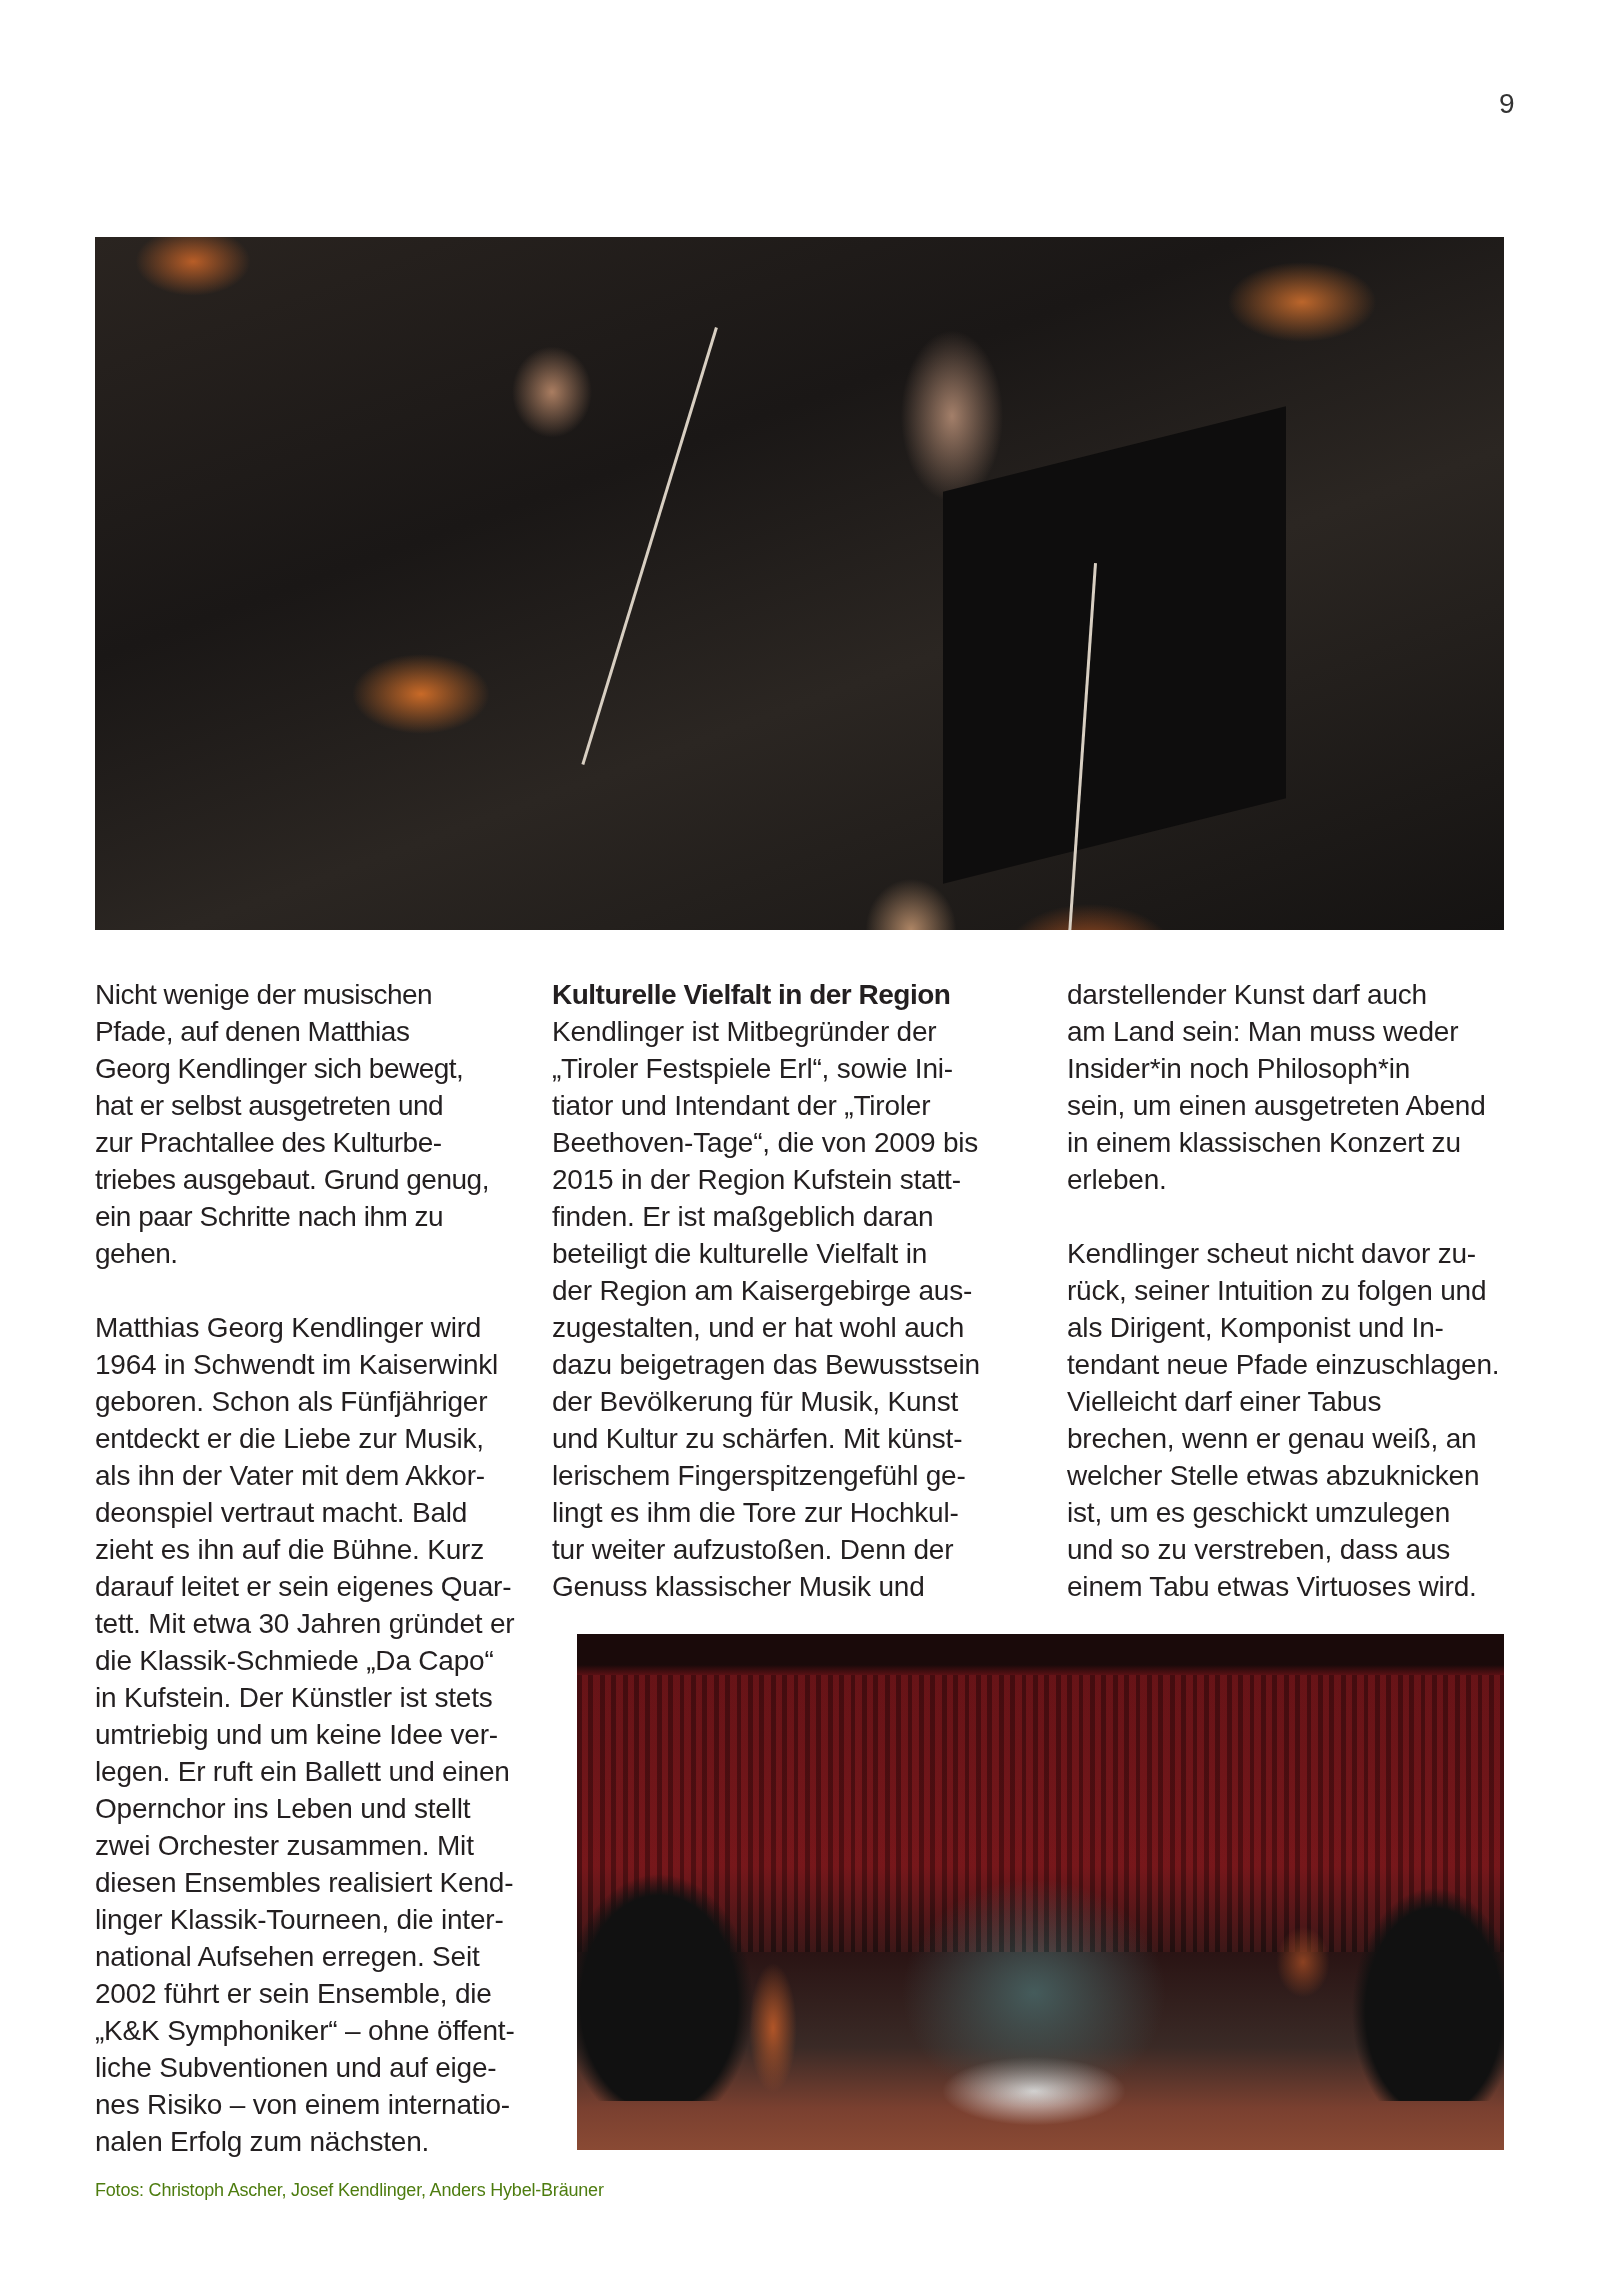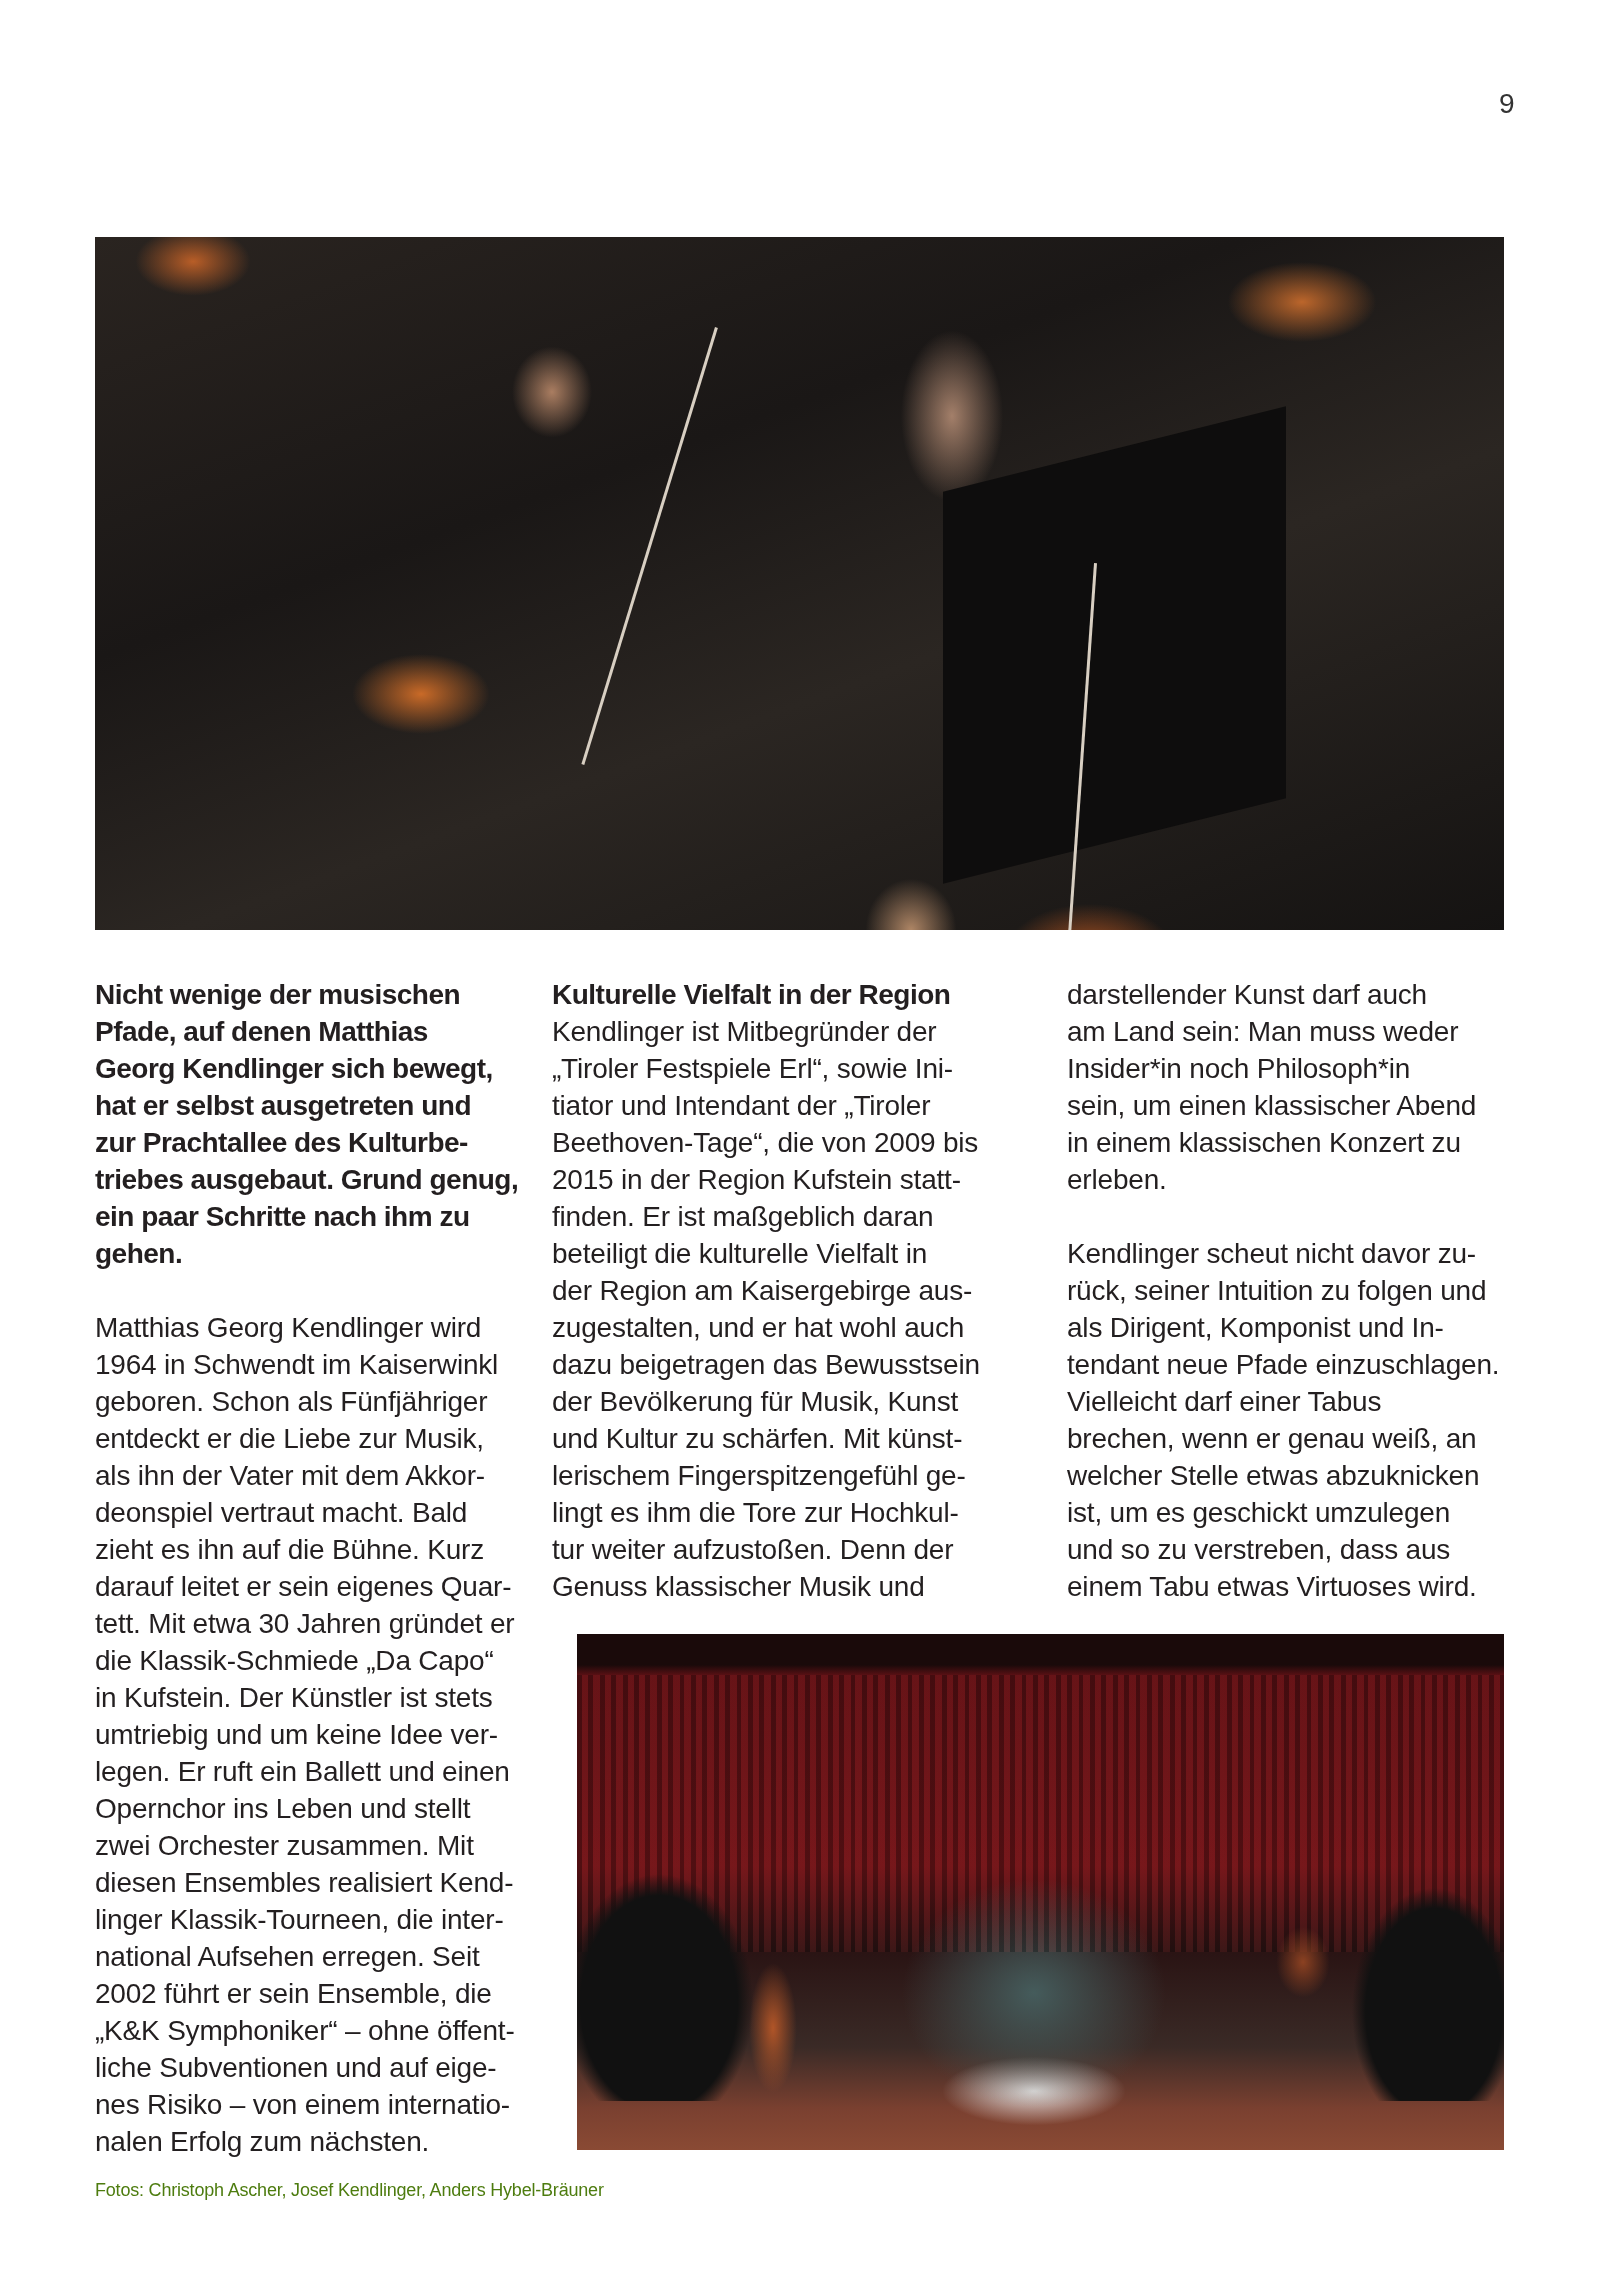--- a/index.html
+++ b/index.html
@@ -53,21 +53,21 @@
   }
   .col {
     position: absolute; top: 976px;
     font-size: 28px; line-height: 37px; font-weight: 300;
     letter-spacing: -0.2px;
   }
   .col p { margin: 0; white-space: pre-line; }
   #col-1 { left: 95px; width: 465px; }
   #col-2 { left: 552px; width: 465px; }
   #col-3 { left: 1067px; width: 457px; }
-  .lead { font-weight: 700; letter-spacing: -0.5px; }
+  .lead { font-weight: 400; letter-spacing: -0.5px; }
   .gap { height: 37px; }
   .sub-heading { font-weight: 700; letter-spacing: -0.5px; display: block; }
   .credits {
     position: absolute; left: 95px; top: 2180px;
     font-size: 18px; font-weight: 300; color: #4d7c0f; letter-spacing: -0.2px;
   }
 </style>
 </head>
 <body>
 
@@ -131,21 +131,21 @@
 lerischem Fingerspitzengefühl ge-
 lingt es ihm die Tore zur Hochkul-
 tur weiter aufzustoßen. Denn der
 Genuss klassischer Musik und</p>
 </div>
 
 <div class="col" id="col-3">
   <p>darstellender Kunst darf auch
 am Land sein: Man muss weder
 Insider*in noch Philosoph*in
-sein, um einen klassischer Abend
+sein, um einen ausgetreten Abend
 in einem klassischen Konzert zu
 erleben.</p>
   <div class="gap"></div>
   <p>Kendlinger scheut nicht davor zu-
 rück, seiner Intuition zu folgen und
 als Dirigent, Komponist und In-
 tendant neue Pfade einzuschlagen.
 Vielleicht darf einer Tabus
 brechen, wenn er genau weiß, an
 welcher Stelle etwas abzuknicken

